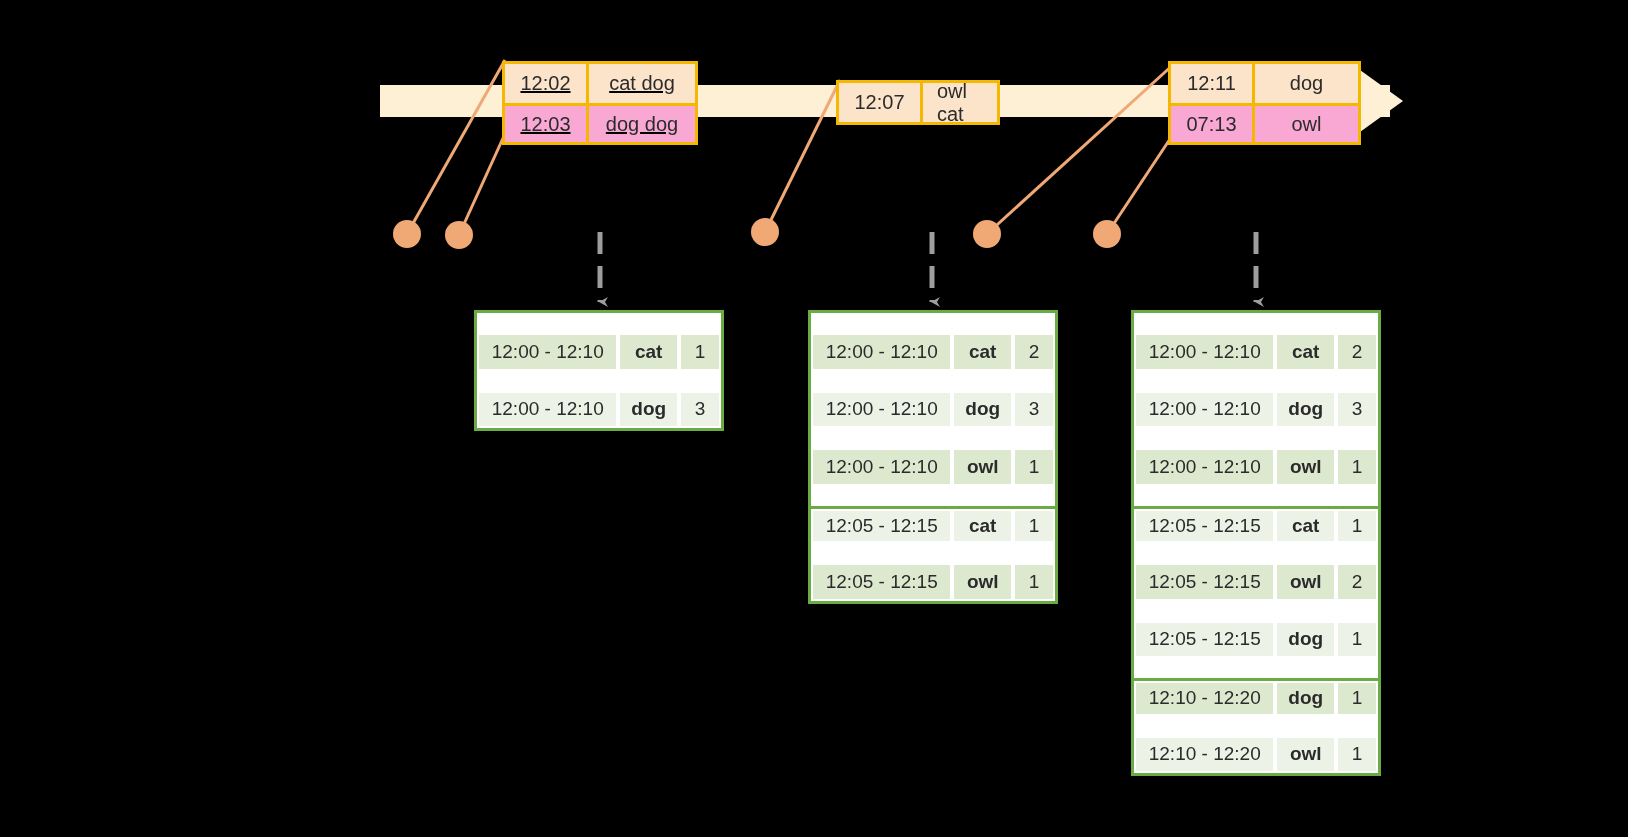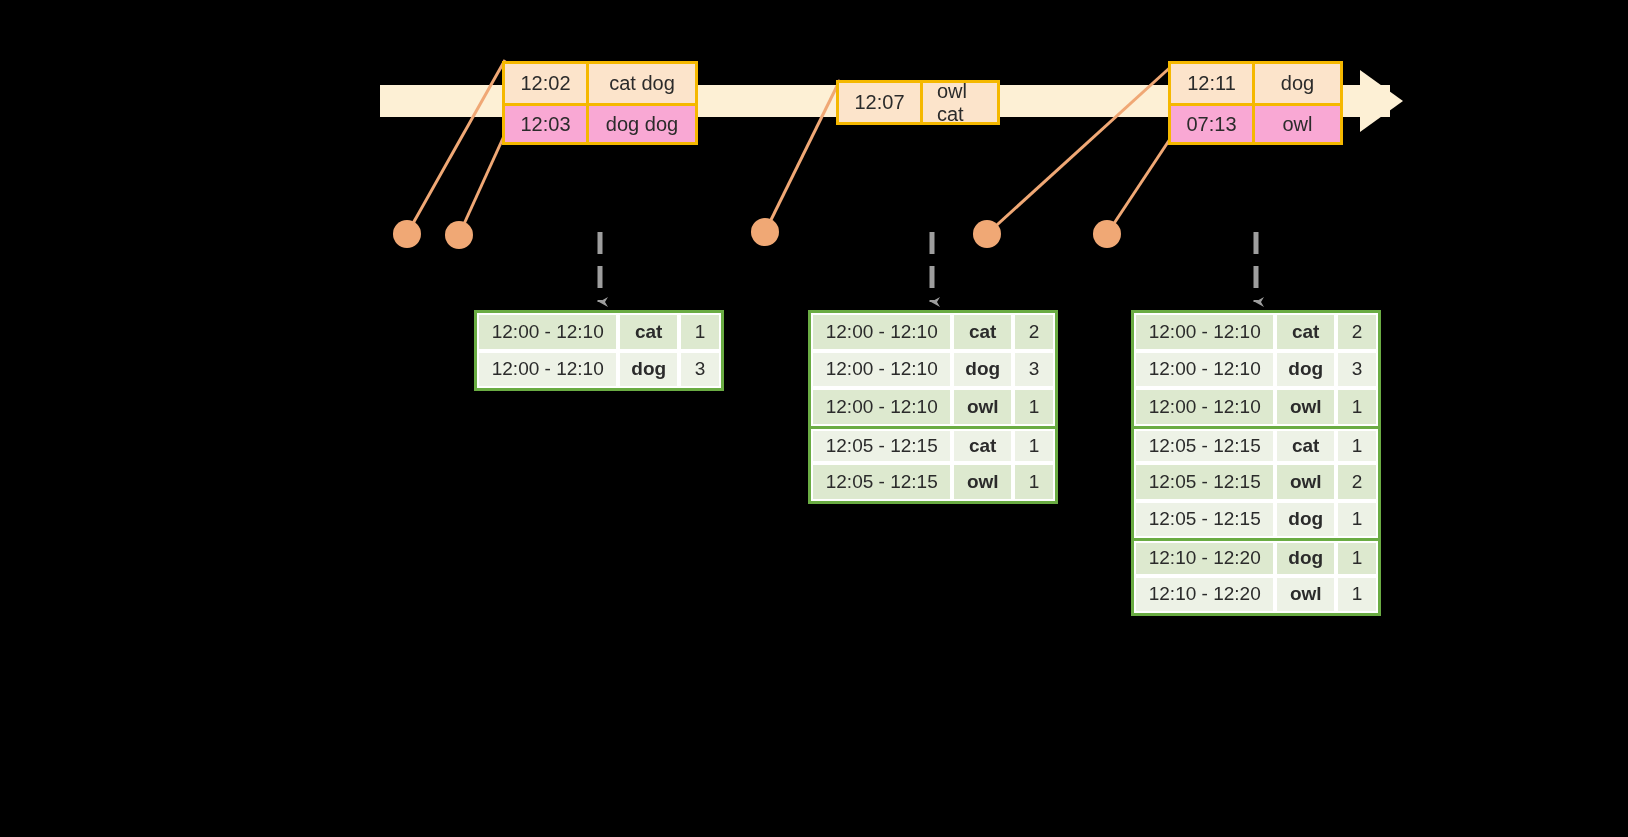--- a/index.html
+++ b/index.html
@@ -73,20 +73,21 @@
     position: absolute;
     border: 3px solid #6aac43;
     box-sizing: border-box;
     background: #ffffff;
   }
   .rt-row {
     display: flex;
     flex-direction: row;
     height: 37.5px;
     box-sizing: border-box;
+    margin-top: 20px;
   }
   .rt-cell {
     box-sizing: border-box;
     display: flex;
     align-items: center;
     justify-content: center;
     font-size: 19px;
     color: #2b2b2b;
     border: 2px solid #ffffff;
     background: #dde9cf;
@@ -131,39 +132,39 @@
       <circle cx="1107" cy="234" r="14" fill="#f0a875"></circle>
     </g>
 
     <g>
       <line x1="600" y1="232" x2="600" y2="302" stroke="#9e9e9e" stroke-width="5" stroke-dasharray="22,12" marker-end="url(#dash-head)"></line>
       <line x1="932" y1="232" x2="932" y2="302" stroke="#9e9e9e" stroke-width="5" stroke-dasharray="22,12" marker-end="url(#dash-head)"></line>
       <line x1="1256" y1="232" x2="1256" y2="302" stroke="#9e9e9e" stroke-width="5" stroke-dasharray="22,12" marker-end="url(#dash-head)"></line>
     </g>
   </svg>
 
-  <div class="event-box" style="left:502px; top:61px; width:196px;">
+  <div class="event-box" style="left:502px; top:61px; width:196px;text-decoration:underline;">
     <div class="event-row">
       <div class="ev-time">12:02</div>
       <div class="ev-words">cat dog</div>
     </div>
     <div class="event-row alt">
       <div class="ev-time">12:03</div>
       <div class="ev-words">dog dog</div>
     </div>
   </div>
 
   <div class="event-box" style="left:836px; top:80px; width:164px;">
     <div class="event-row">
       <div class="ev-time">12:07</div>
       <div class="ev-words">owl cat</div>
     </div>
   </div>
 
-  <div class="event-box" style="left:1168px; top:61px; width:175px;">
+  <div class="event-box" style="left:1168px; top:61px; width:193px;">
     <div class="event-row">
       <div class="ev-time">12:11</div>
       <div class="ev-words">dog</div>
     </div>
     <div class="event-row alt">
       <div class="ev-time">07:13</div>
       <div class="ev-words">owl</div>
     </div>
   </div>
 

